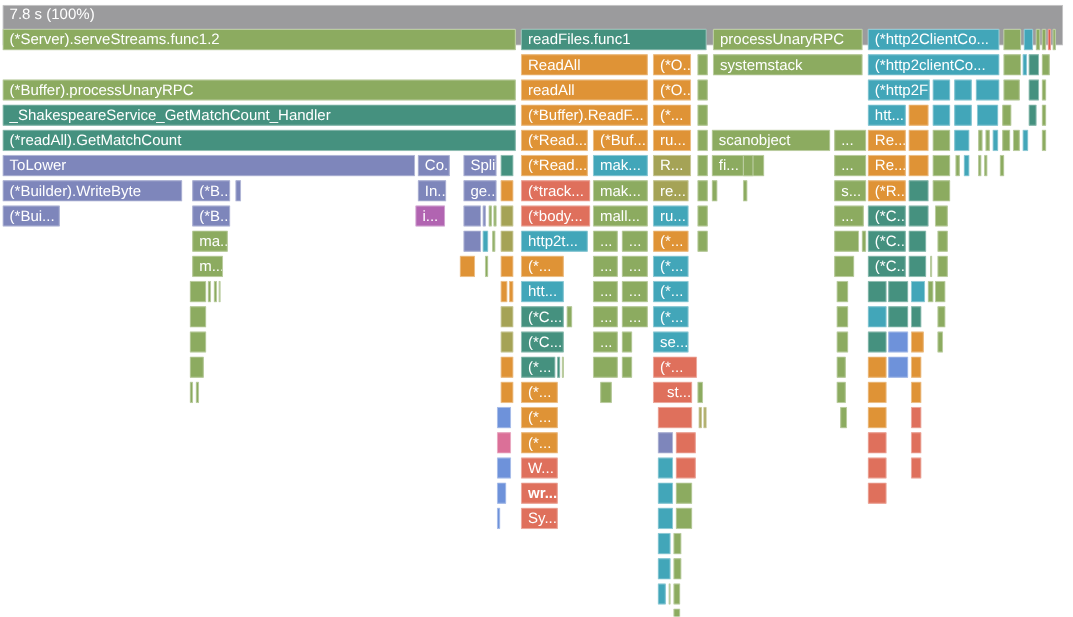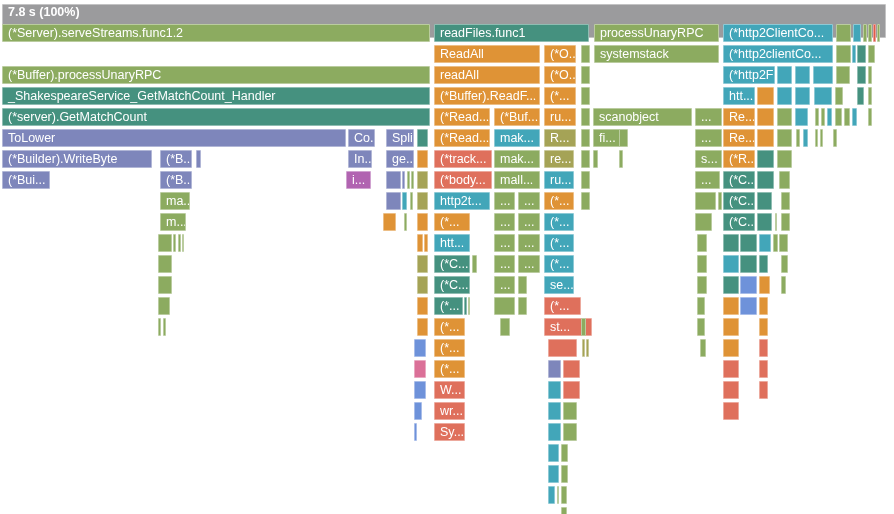--- a/index.html
+++ b/index.html
@@ -17,21 +17,21 @@
     border:1px solid rgba(255,255,255,.40);
     border-radius:1px;
     color:#ffffff;
     font-size:12.5px;
     line-height:16px;
     padding-left:5px;
     overflow:hidden;
     white-space:nowrap;
     cursor:pointer;
   }
-  .frame.root{height:34px;line-height:15px;font-weight:bold;}
+  .frame.root{height:34px;line-height:15px;}
   .frame.empty{padding-left:0;}
 </style>
 </head>
 <body>
 
 <div class="stage">
     <div class="frame root" title="7.8 s (100%)" style="left: 2px; top: 4px; width: 884px; background: rgb(155, 155, 157);">7.8 s (100%)</div>
     <div class="frame" title="(*Server).serveStreams.func1.2" style="left: 2px; top: 24px; width: 428px; background: rgb(140, 171, 96);">(*Server).serveStreams.func1.2</div>
     <div class="frame" title="readFiles.func1" style="left: 434px; top: 24px; width: 155px; background: rgb(69, 145, 127);">readFiles.func1</div>
     <div class="frame" title="gcBgMarkWorker" style="left: 594px; top: 24px; width: 125px; background: rgb(140, 171, 96);">processUnaryRPC</div>
@@ -67,21 +67,21 @@
     <div class="frame" title="(*..." style="left: 544px; top: 87px; width: 32px; background: rgb(223, 147, 54);">(*...</div>
     <div class="frame empty" style="left: 581px; top: 87px; width: 9px; background: rgb(140, 171, 96);"></div>
     <div class="frame" title="htt..." style="left: 723px; top: 87px; width: 32px; background: rgb(66, 166, 185);">htt...</div>
     <div class="frame empty" style="left: 757px; top: 87px; width: 17px; background: rgb(223, 147, 54);"></div>
     <div class="frame empty" style="left: 777px; top: 87px; width: 15px; background: rgb(66, 166, 185);"></div>
     <div class="frame empty" style="left: 795px; top: 87px; width: 15px; background: rgb(66, 166, 185);"></div>
     <div class="frame empty" style="left: 814px; top: 87px; width: 18px; background: rgb(66, 166, 185);"></div>
     <div class="frame empty" style="left: 835px; top: 87px; width: 8px; background: rgb(140, 171, 96);"></div>
     <div class="frame empty" style="left: 857px; top: 87px; width: 7px; background: rgb(69, 145, 127);"></div>
     <div class="frame empty" style="left: 868px; top: 87px; width: 4px; background: rgb(140, 171, 96);"></div>
-    <div class="frame" title="(*server).GetMatchCount" style="left: 2px; top: 108px; width: 428px; background: rgb(69, 145, 127);">(*server).GetMatchCount</div>
+    <div class="frame" title="(*server).GetMatchCount" style="left: 2px; top: 108px; width: 428px; background: rgb(69, 145, 127);">(*readAll).GetMatchCount</div>
     <div class="frame" title="(*Read..." style="left: 434px; top: 108px; width: 56px; background: rgb(223, 147, 54);">(*Read...</div>
     <div class="frame" title="(*Buf..." style="left: 494px; top: 108px; width: 46px; background: rgb(223, 147, 54);">(*Buf...</div>
     <div class="frame" title="ru..." style="left: 544px; top: 108px; width: 32px; background: rgb(223, 147, 54);">ru...</div>
     <div class="frame empty" style="left: 581px; top: 108px; width: 9px; background: rgb(140, 171, 96);"></div>
     <div class="frame" title="scanobject" style="left: 593px; top: 108px; width: 99px; background: rgb(140, 171, 96);">scanobject</div>
     <div class="frame" title="..." style="left: 695px; top: 108px; width: 27px; background: rgb(140, 171, 96);">...</div>
     <div class="frame" title="Re..." style="left: 723px; top: 108px; width: 32px; background: rgb(223, 147, 54);">Re...</div>
     <div class="frame empty" style="left: 757px; top: 108px; width: 17px; background: rgb(223, 147, 54);"></div>
     <div class="frame empty" style="left: 777px; top: 108px; width: 15px; background: rgb(140, 171, 96);"></div>
     <div class="frame empty" style="left: 795px; top: 108px; width: 13px; background: rgb(66, 166, 185);"></div>
@@ -93,21 +93,21 @@
     <div class="frame empty" style="left: 852px; top: 108px; width: 5px; background: rgb(66, 166, 185);"></div>
     <div class="frame empty" style="left: 868px; top: 108px; width: 4px; background: rgb(140, 171, 96);"></div>
     <div class="frame" title="ToLower" style="left: 2px; top: 129px; width: 344px; background: rgb(126, 134, 187);">ToLower</div>
     <div class="frame" title="Co..." style="left: 348px; top: 129px; width: 27px; background: rgb(126, 134, 187);">Co...</div>
     <div class="frame" title="Split" style="left: 386px; top: 129px; width: 28px; background: rgb(126, 134, 187);">Split</div>
     <div class="frame empty" style="left: 417px; top: 129px; width: 11px; background: rgb(69, 145, 127);"></div>
     <div class="frame" title="(*Read..." style="left: 434px; top: 129px; width: 56px; background: rgb(223, 147, 54);">(*Read...</div>
     <div class="frame" title="mak..." style="left: 494px; top: 129px; width: 46px; background: rgb(66, 166, 185);">mak...</div>
     <div class="frame" title="R..." style="left: 544px; top: 129px; width: 32px; background: rgb(165, 163, 86);">R...</div>
     <div class="frame empty" style="left: 581px; top: 129px; width: 9px; background: rgb(140, 171, 96);"></div>
-    <div class="frame" title="fi..." style="left: 593px; top: 129px; width: 33px; background: rgb(140, 171, 96);">fi...</div>
+    <div class="frame" title="fi..." style="left: 593px; top: 129px; width: 44px; background: rgb(140, 171, 96);">fi...</div>
     <div class="frame empty" style="left: 619px; top: 129px; width: 9px; background: rgb(140, 171, 96);"></div>
     <div class="frame" title="..." style="left: 695px; top: 129px; width: 27px; background: rgb(140, 171, 96);">...</div>
     <div class="frame" title="Re..." style="left: 723px; top: 129px; width: 32px; background: rgb(223, 147, 54);">Re...</div>
     <div class="frame empty" style="left: 757px; top: 129px; width: 17px; background: rgb(223, 147, 54);"></div>
     <div class="frame empty" style="left: 777px; top: 129px; width: 15px; background: rgb(140, 171, 96);"></div>
     <div class="frame empty" style="left: 796px; top: 129px; width: 4px; background: rgb(140, 171, 96);"></div>
     <div class="frame empty" style="left: 803px; top: 129px; width: 5px; background: rgb(66, 166, 185);"></div>
     <div class="frame empty" style="left: 815px; top: 129px; width: 3px; background: rgb(140, 171, 96);"></div>
     <div class="frame empty" style="left: 820px; top: 129px; width: 3px; background: rgb(140, 171, 96);"></div>
     <div class="frame empty" style="left: 833px; top: 129px; width: 4px; background: rgb(140, 171, 96);"></div>
@@ -220,21 +220,21 @@
     <div class="frame" title="(*..." style="left: 544px; top: 297px; width: 37px; background: rgb(223, 112, 92);">(*...</div>
     <div class="frame empty" style="left: 697px; top: 297px; width: 8px; background: rgb(140, 171, 96);"></div>
     <div class="frame empty" style="left: 723px; top: 297px; width: 16px; background: rgb(223, 147, 54);"></div>
     <div class="frame empty" style="left: 740px; top: 297px; width: 17px; background: rgb(110, 146, 218);"></div>
     <div class="frame empty" style="left: 759px; top: 297px; width: 9px; background: rgb(223, 147, 54);"></div>
     <div class="frame empty" style="left: 158px; top: 318px; width: 3px; background: rgb(140, 171, 96);"></div>
     <div class="frame empty" style="left: 163px; top: 318px; width: 3px; background: rgb(140, 171, 96);"></div>
     <div class="frame empty" style="left: 417px; top: 318px; width: 11px; background: rgb(223, 147, 54);"></div>
     <div class="frame" title="(*..." style="left: 434px; top: 318px; width: 31px; background: rgb(223, 147, 54);">(*...</div>
     <div class="frame empty" style="left: 500px; top: 318px; width: 10px; background: rgb(140, 171, 96);"></div>
-    <div class="frame" title="st..." style="left: 544px; top: 318px; width: 48px; background: rgb(223, 112, 92);">st...</div>
+    <div class="frame" title="st..." style="left: 544px; top: 318px; width: 33px; background: rgb(223, 112, 92); text-align: right;">st...</div>
     <div class="frame empty" style="left: 581px; top: 318px; width: 5px; background: rgb(140, 171, 96);"></div>
     <div class="frame empty" style="left: 697px; top: 318px; width: 8px; background: rgb(140, 171, 96);"></div>
     <div class="frame empty" style="left: 723px; top: 318px; width: 16px; background: rgb(223, 147, 54);"></div>
     <div class="frame empty" style="left: 759px; top: 318px; width: 9px; background: rgb(223, 147, 54);"></div>
     <div class="frame empty" style="left: 414px; top: 339px; width: 12px; background: rgb(110, 146, 218);"></div>
     <div class="frame" title="(*..." style="left: 434px; top: 339px; width: 31px; background: rgb(223, 147, 54);">(*...</div>
     <div class="frame empty" style="left: 548px; top: 339px; width: 29px; background: rgb(223, 112, 92);"></div>
     <div class="frame empty" style="left: 582px; top: 339px; width: 3px; background: rgb(165, 163, 86);"></div>
     <div class="frame empty" style="left: 586px; top: 339px; width: 3px; background: rgb(165, 163, 86);"></div>
     <div class="frame empty" style="left: 700px; top: 339px; width: 6px; background: rgb(140, 171, 96);"></div>
@@ -246,21 +246,21 @@
     <div class="frame empty" style="left: 563px; top: 360px; width: 17px; background: rgb(223, 112, 92);"></div>
     <div class="frame empty" style="left: 723px; top: 360px; width: 16px; background: rgb(223, 112, 92);"></div>
     <div class="frame empty" style="left: 759px; top: 360px; width: 9px; background: rgb(223, 112, 92);"></div>
     <div class="frame empty" style="left: 414px; top: 381px; width: 12px; background: rgb(110, 146, 218);"></div>
     <div class="frame" title="W..." style="left: 434px; top: 381px; width: 31px; background: rgb(223, 112, 92);">W...</div>
     <div class="frame empty" style="left: 548px; top: 381px; width: 13px; background: rgb(66, 166, 185);"></div>
     <div class="frame empty" style="left: 563px; top: 381px; width: 17px; background: rgb(223, 112, 92);"></div>
     <div class="frame empty" style="left: 723px; top: 381px; width: 16px; background: rgb(223, 112, 92);"></div>
     <div class="frame empty" style="left: 759px; top: 381px; width: 9px; background: rgb(223, 112, 92);"></div>
     <div class="frame empty" style="left: 414px; top: 402px; width: 8px; background: rgb(110, 146, 218);"></div>
-    <div class="frame" title="wr..." style="left: 434px; top: 402px; width: 31px; background: rgb(223, 112, 92);">wr...</div>
+    <div class="frame" title="wr..." style="left: 434px; top: 402px; width: 31px; background: rgb(223, 112, 92); font-weight: bold;">wr...</div>
     <div class="frame empty" style="left: 548px; top: 402px; width: 13px; background: rgb(66, 166, 185);"></div>
     <div class="frame empty" style="left: 563px; top: 402px; width: 14px; background: rgb(140, 171, 96);"></div>
     <div class="frame empty" style="left: 723px; top: 402px; width: 16px; background: rgb(223, 112, 92);"></div>
     <div class="frame empty" style="left: 414px; top: 423px; width: 3px; background: rgb(110, 146, 218);"></div>
     <div class="frame" title="Sy..." style="left: 434px; top: 423px; width: 31px; background: rgb(223, 112, 92);">Sy...</div>
     <div class="frame empty" style="left: 548px; top: 423px; width: 13px; background: rgb(66, 166, 185);"></div>
     <div class="frame empty" style="left: 563px; top: 423px; width: 14px; background: rgb(140, 171, 96);"></div>
     <div class="frame empty" style="left: 548px; top: 444px; width: 11px; background: rgb(66, 166, 185);"></div>
     <div class="frame empty" style="left: 561px; top: 444px; width: 7px; background: rgb(140, 171, 96);"></div>
     <div class="frame empty" style="left: 548px; top: 465px; width: 11px; background: rgb(66, 166, 185);"></div>

